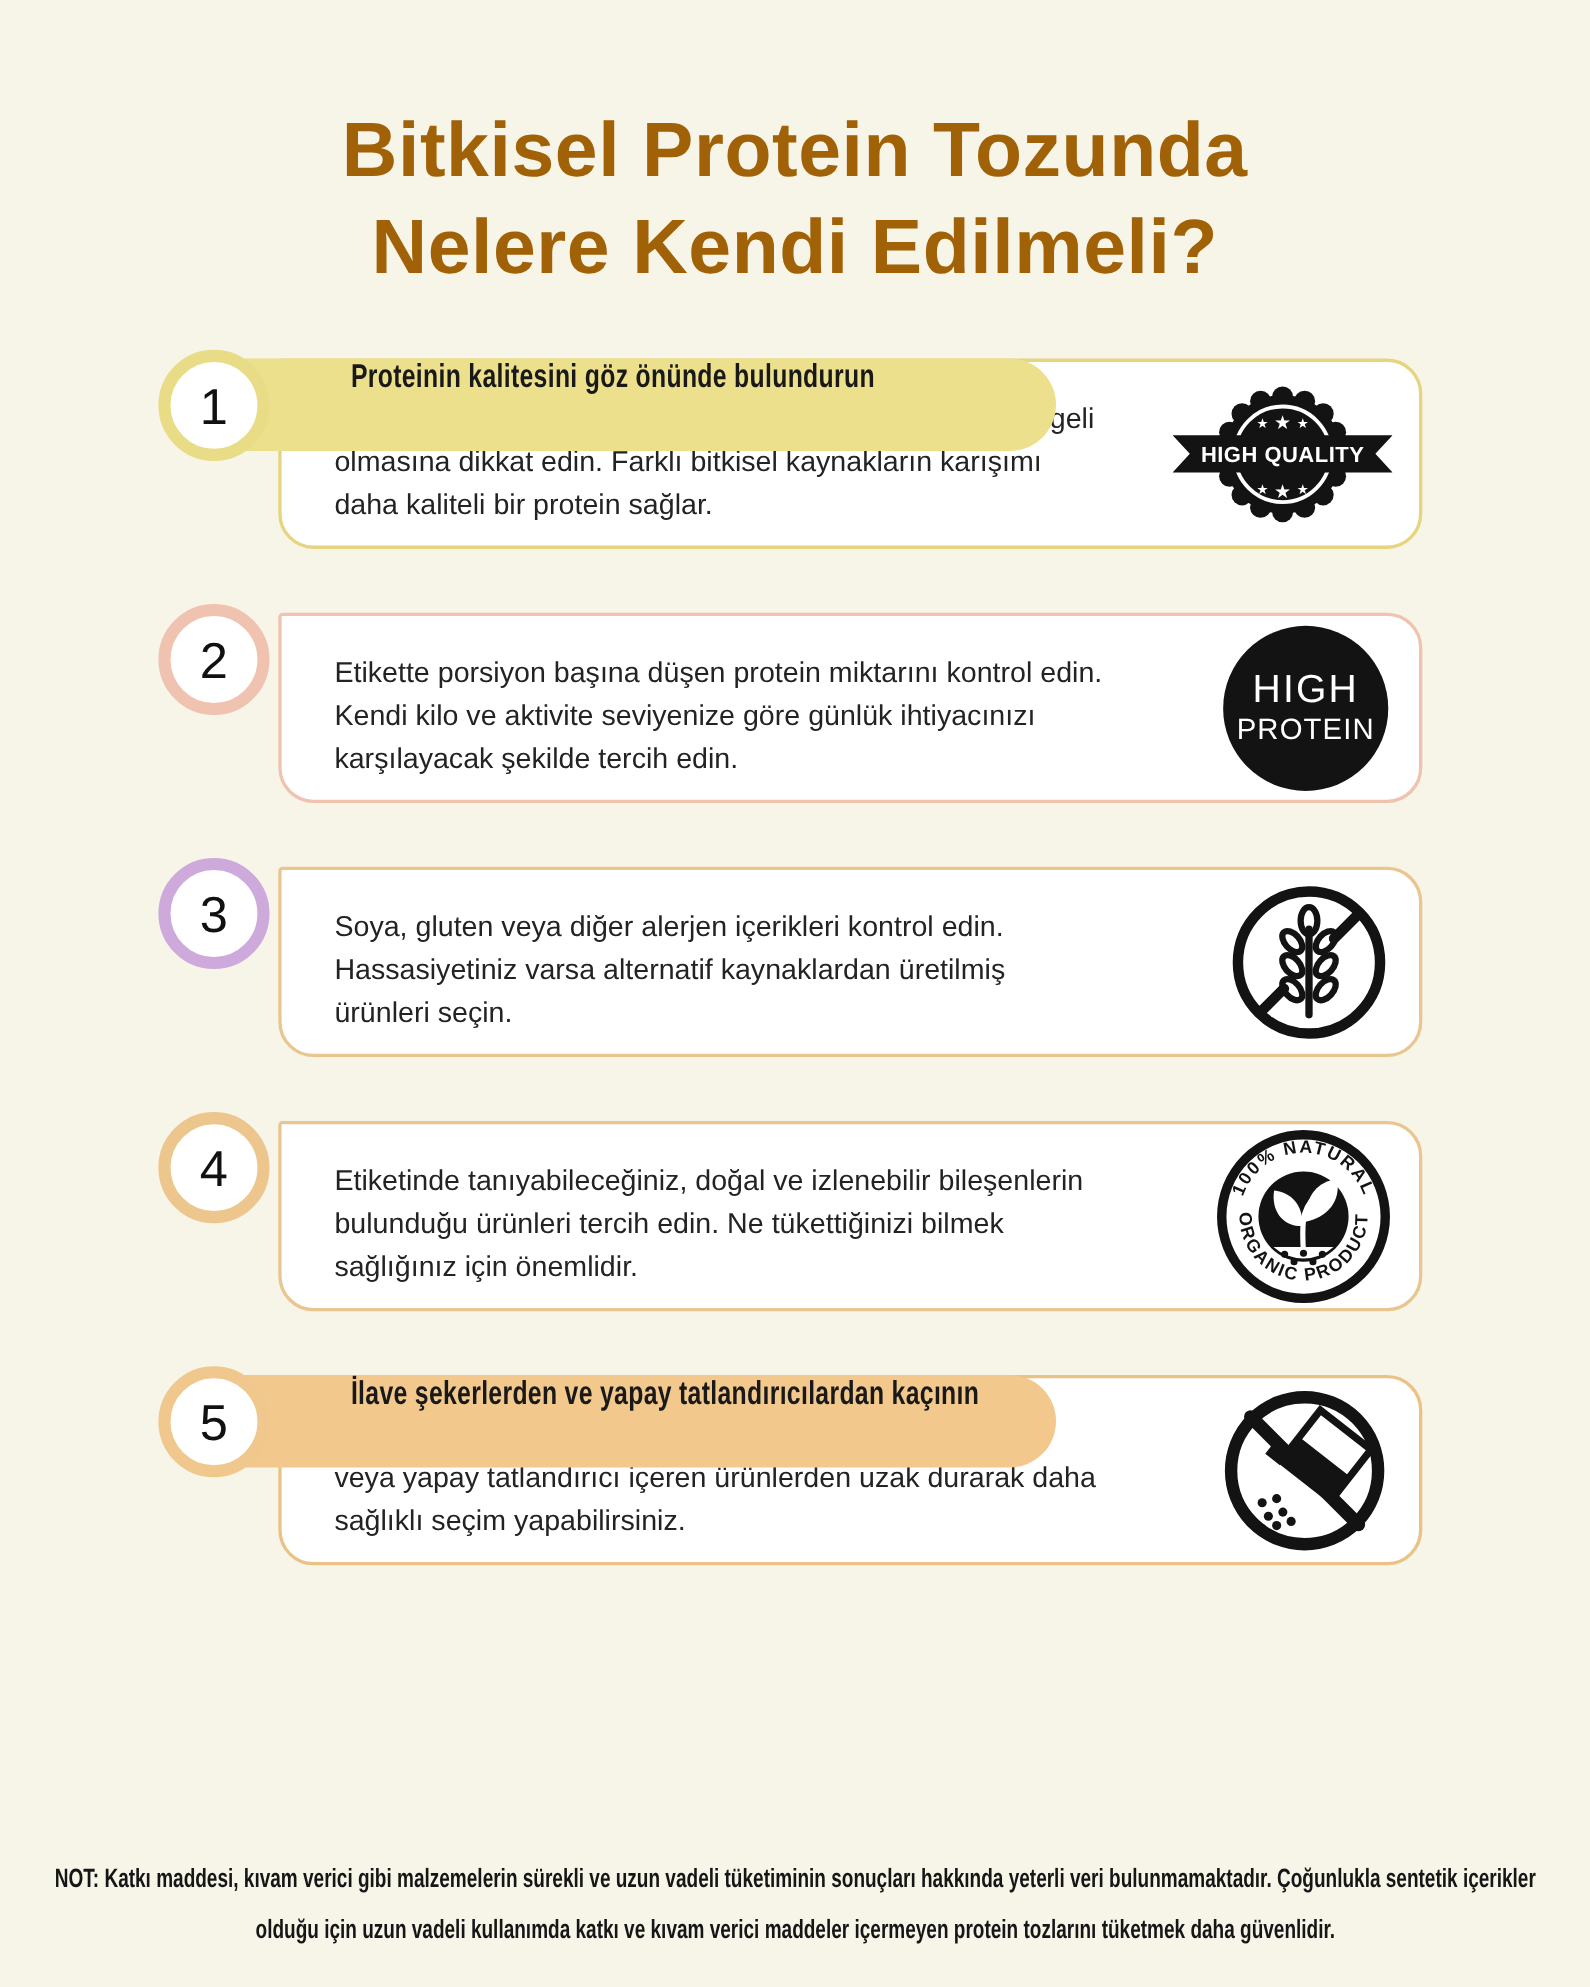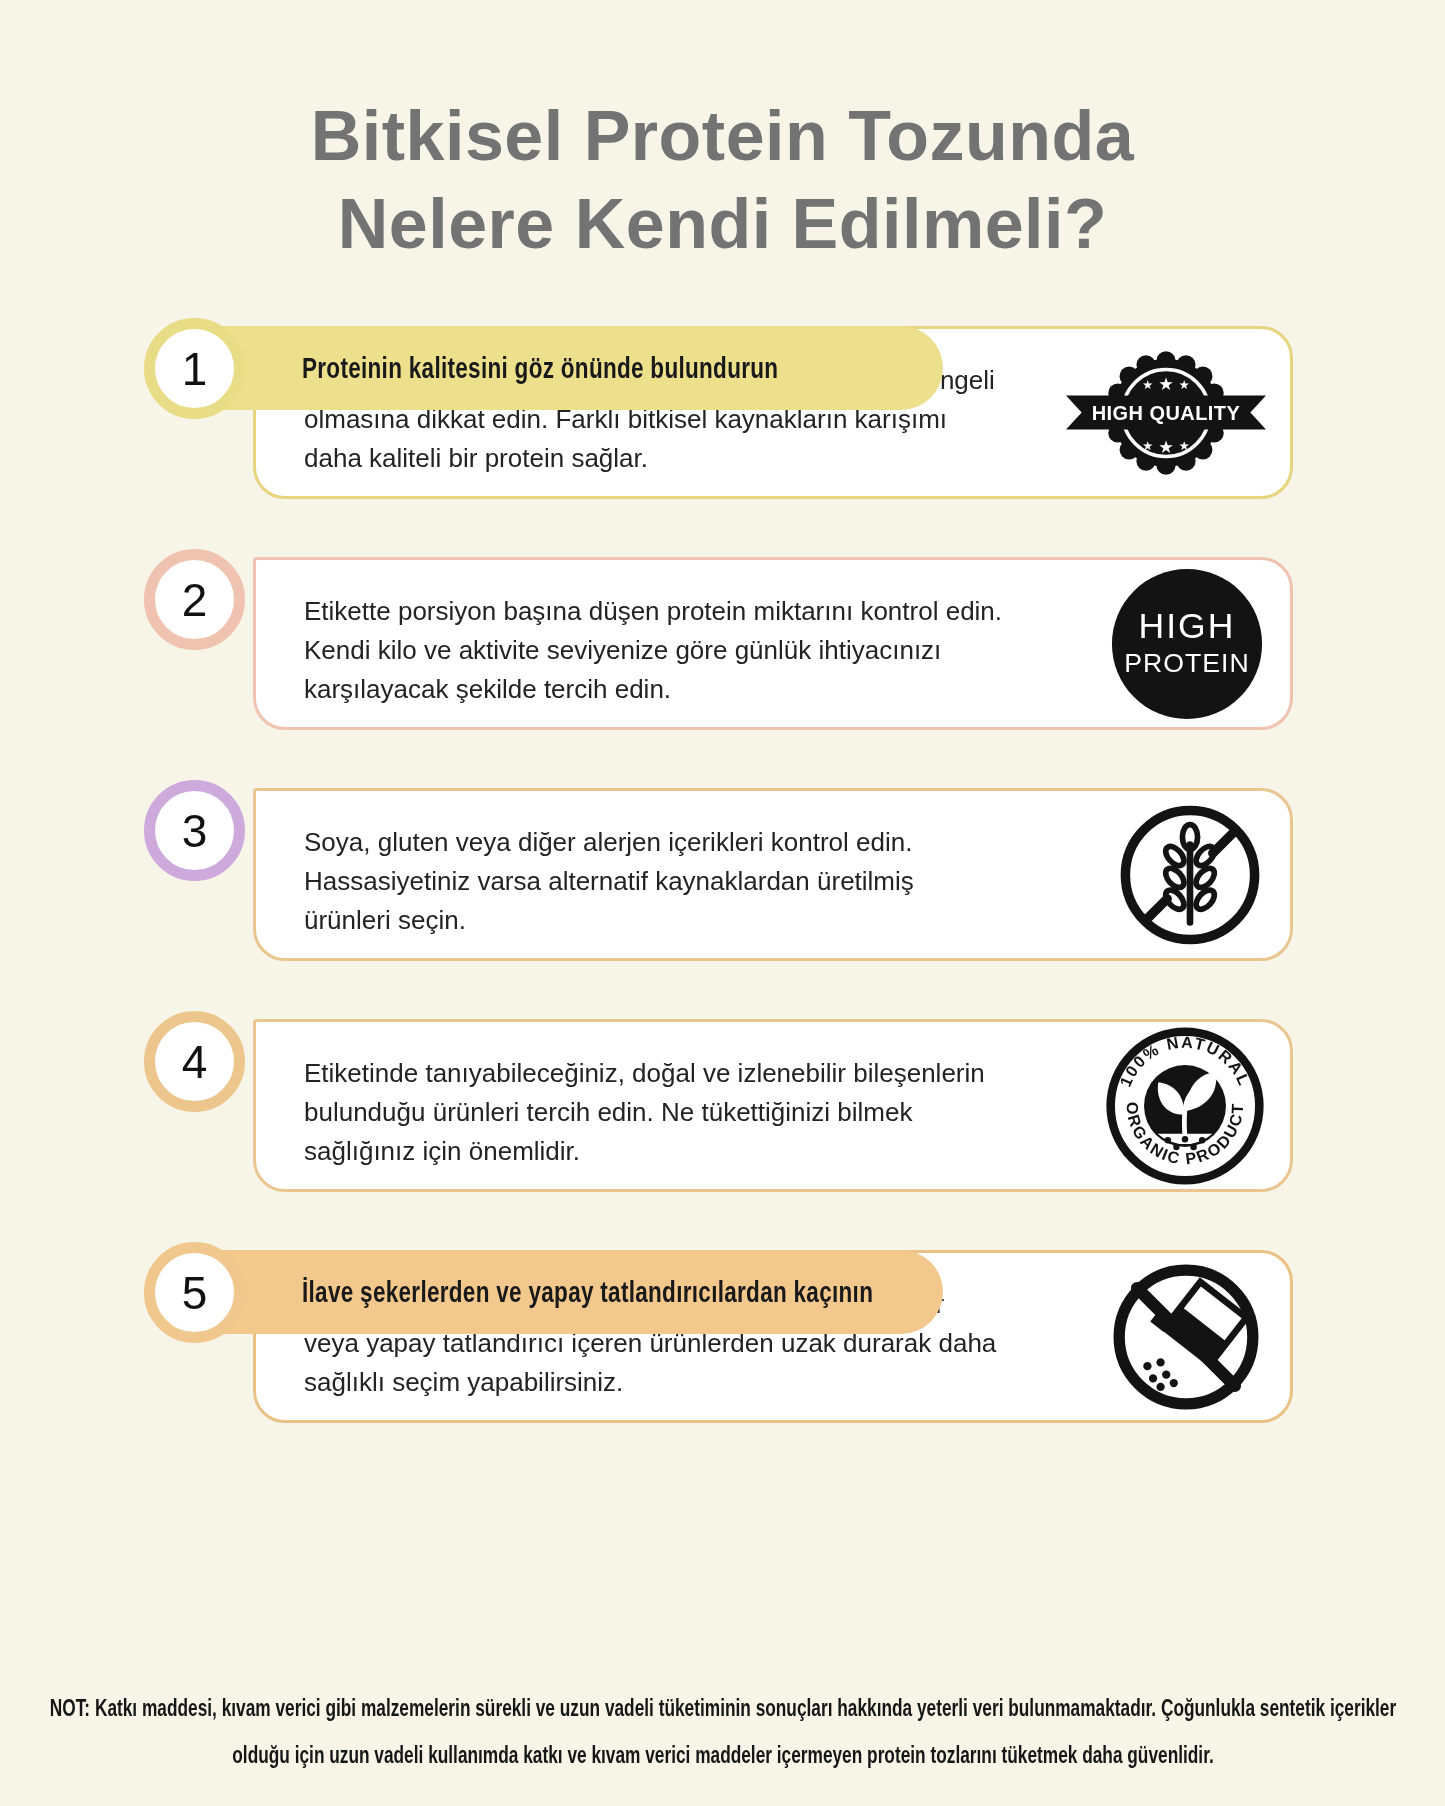--- a/index.html
+++ b/index.html
@@ -2,27 +2,27 @@
 <html><head>
 <meta charset="utf-8">
 <style>
   html,body{margin:0;padding:0;}
   body{
     width:1445px;height:1806px;position:relative;overflow:hidden;
     background:#f7f4e8;font-family:"Liberation Sans",sans-serif;
   }
   .title{
     padding-top:92px;text-align:center;font-size:70px;font-weight:700;
-    line-height:1.26;color:#737373;letter-spacing:.5px;margin-bottom:36px;
+    line-height:1.26;color:#a16207;letter-spacing:.5px;margin-bottom:36px;
   }
   .section{position:relative;margin-bottom:44px;}
   .pill{
-    position:absolute;left:150px;top:0;width:793px;height:84px;
+    position:absolute;left:167px;top:0;width:793px;height:84px;
     border-radius:46px;background:var(--pill);z-index:3;
-    display:flex;align-items:center;padding-left:152px;box-sizing:border-box;
+    display:flex;align-items:flex-start;padding-left:152px;box-sizing:border-box;
   }
   .pill-label{
     font-size:30px;font-weight:700;color:#191919;white-space:nowrap;
     transform:scaleX(.75);transform-origin:left center;letter-spacing:.4px;
   }
   .num{
     position:absolute;left:144px;top:-8px;width:79px;height:79px;border-radius:50%;
     background:#fff;border:11px solid var(--ring);z-index:4;
     display:flex;align-items:center;justify-content:center;
     font-size:46px;color:#111;

